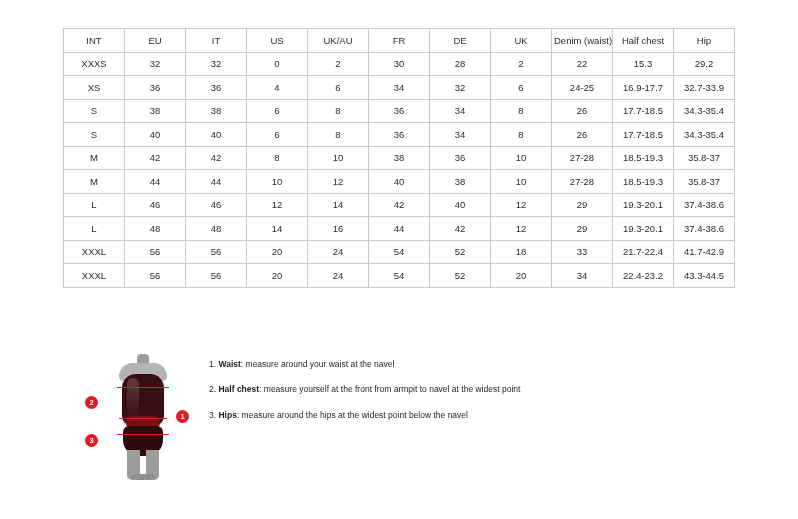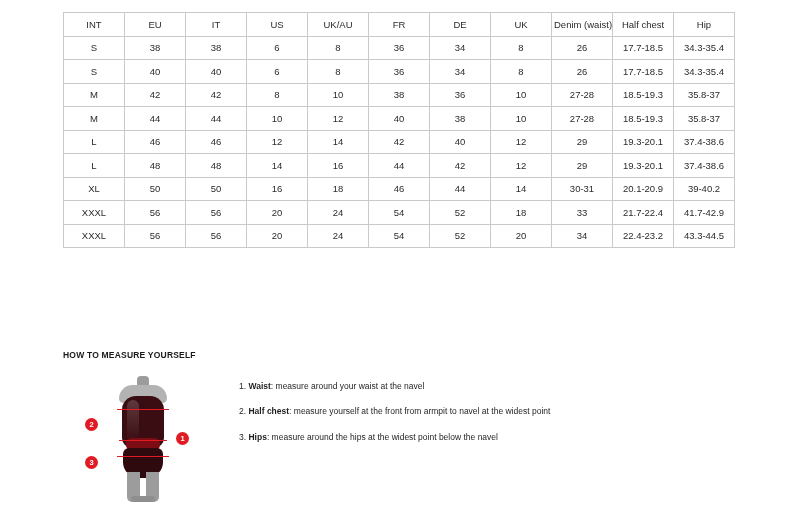--- a/index.html
+++ b/index.html
@@ -15,21 +15,21 @@
   #page {
     position: relative;
     width: 798px;
     height: 519px;
     overflow: hidden;
   }
   
   .table-wrap {
     position: absolute;
     left: 63px;
-    top: 12px;
+    top: 28px;
     width: 672px;
   }
   table.size-table {
     border-collapse: collapse;
     width: 672px;
     table-layout: fixed;
   }
   table.size-table th,
   table.size-table td {
     border: 1px solid #c9c9c9;
@@ -65,21 +65,21 @@
     align-items: flex-start;
   }
   .figure-box {
     position: relative;
     width: 120px;
     height: 130px;
     margin-left: 20px;
     flex: 0 0 120px;
   }
   .steps {
-    margin-left: 36px;
+    margin-left: 6px;
     padding-top: 8px;
   }
   .step {
     font-size: 8.5px;
     line-height: 1.45;
     color: #1f1f1f;
     margin-bottom: 13px;
     white-space: nowrap;
   }
   .step b { font-weight: bold; }
@@ -205,20 +205,46 @@
           <th>FR</th>
           <th>DE</th>
           <th>UK</th>
           <th>Denim (waist)</th>
           <th>Half chest</th>
           <th>Hip</th>
         </tr>
       </thead>
       <tbody>
         <tr>
+          <td>XXXS</td>
+          <td>32</td>
+          <td>32</td>
+          <td>0</td>
+          <td>2</td>
+          <td>30</td>
+          <td>28</td>
+          <td>2</td>
+          <td>22</td>
+          <td>15.3</td>
+          <td>29.2</td>
+        </tr>
+        <tr>
+          <td>XS</td>
+          <td>36</td>
+          <td>36</td>
+          <td>4</td>
+          <td>6</td>
+          <td>34</td>
+          <td>32</td>
+          <td>6</td>
+          <td>24-25</td>
+          <td>16.9-17.7</td>
+          <td>32.7-33.9</td>
+        </tr>
+        <tr>
           <td>S</td>
           <td>38</td>
           <td>38</td>
           <td>6</td>
           <td>8</td>
           <td>36</td>
           <td>34</td>
           <td>8</td>
           <td>26</td>
           <td>17.7-18.5</td>
@@ -283,33 +309,20 @@
           <td>14</td>
           <td>16</td>
           <td>44</td>
           <td>42</td>
           <td>12</td>
           <td>29</td>
           <td>19.3-20.1</td>
           <td>37.4-38.6</td>
         </tr>
         <tr>
-          <td>XL</td>
-          <td>50</td>
-          <td>50</td>
-          <td>16</td>
-          <td>18</td>
-          <td>46</td>
-          <td>44</td>
-          <td>14</td>
-          <td>30-31</td>
-          <td>20.1-20.9</td>
-          <td>39-40.2</td>
-        </tr>
-        <tr>
           <td>XXXL</td>
           <td>56</td>
           <td>56</td>
           <td>20</td>
           <td>24</td>
           <td>54</td>
           <td>52</td>
           <td>18</td>
           <td>33</td>
           <td>21.7-22.4</td>
@@ -326,21 +339,20 @@
           <td>20</td>
           <td>34</td>
           <td>22.4-23.2</td>
           <td>43.3-44.5</td>
         </tr>
       </tbody>
     </table>
   </div>
 
   <div class="measure-section">
-    <div class="measure-title">HOW TO MEASURE YOURSELF</div>
     <div class="measure-body">
 
       <div class="figure-box">
         <div class="torso">
           <div class="neck"></div>
           <div class="shoulders"></div>
           <div class="bodice"></div>
           <div class="bodice-sheen"></div>
           <div class="waist-band"></div>
           <div class="hip"></div>

